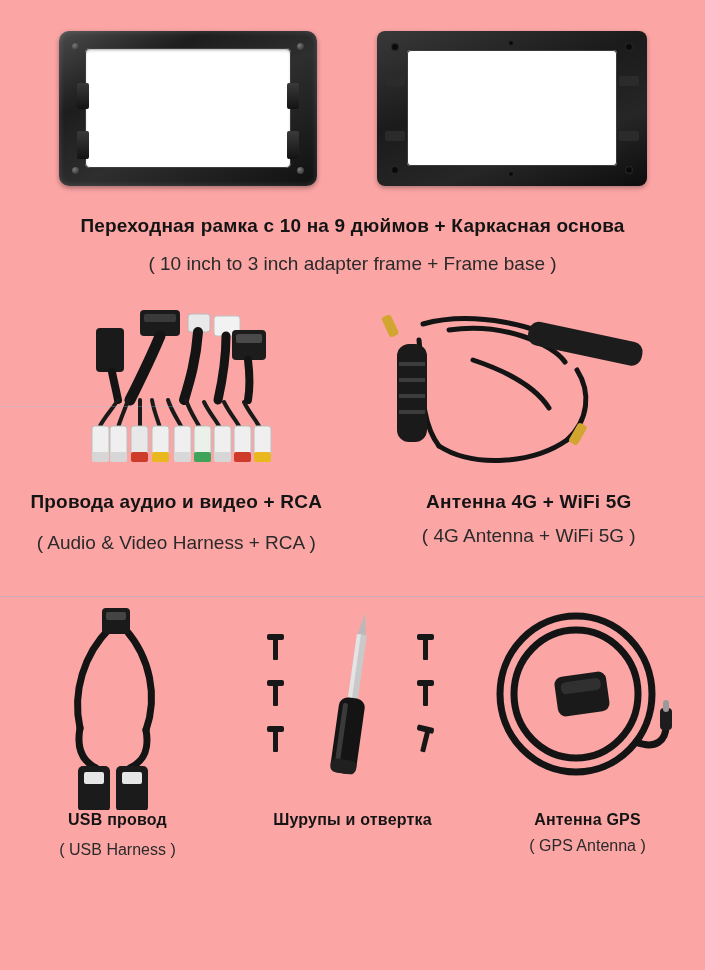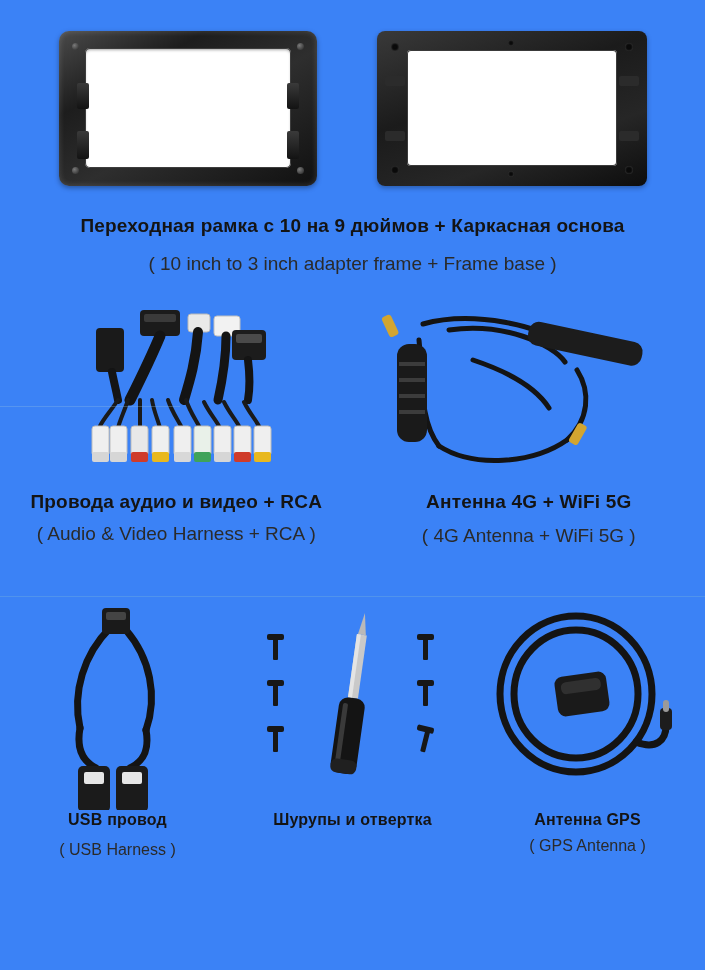--- a/index.html
+++ b/index.html
@@ -13,21 +13,21 @@
     font-family: "Liberation Sans", sans-serif;
     color: #111111;
     overflow: hidden;
     position: relative;
   }
 
   .page {
     width: 705px;
     height: 970px;
     position: relative;
-    background: #3b82f6;
+    background: #fca5a5;
   }
 
   
   .cap-ru {
     font-weight: bold;
     font-size: 19px;
     letter-spacing: 0.2px;
     text-align: center;
     color: #141414;
     line-height: 1.25;
@@ -266,21 +266,21 @@
             <rect x="214" y="126" width="17" height="30" rx="3" fill="#efefef" stroke="#bdbdbd"></rect>
             <rect x="214" y="152" width="17" height="10" rx="2" fill="#d6d6d6"></rect>
             <rect x="234" y="126" width="17" height="30" rx="3" fill="#efefef" stroke="#bdbdbd"></rect>
             <rect x="234" y="152" width="17" height="10" rx="2" fill="#cf3b2a"></rect>
             <rect x="254" y="126" width="17" height="30" rx="3" fill="#efefef" stroke="#bdbdbd"></rect>
             <rect x="254" y="152" width="17" height="10" rx="2" fill="#e8b81e"></rect>
           </g>
         </svg>
       </div>
       <div class="cap-ru">Провода аудио и видео + RCA</div>
-      <div class="cap-en" style="margin-top:8px">( Audio &amp; Video Harness + RCA )</div>
+      <div class="cap-en" style="margin-top:17px">( Audio &amp; Video Harness + RCA )</div>
     </div>
 
     <div class="col">
       <div class="art">
         <svg viewBox="0 0 352 190" width="352" height="190" xmlns="http://www.w3.org/2000/svg" aria-hidden="true">
           <g fill="none" stroke="#141414" stroke-width="5" stroke-linecap="round">
             <path d="M70 24 C120 10 190 26 214 46"></path>
             <path d="M96 30 C150 22 200 44 212 62"></path>
             <path d="M66 40 C70 80 66 120 86 146"></path>
             <path d="M86 146 C120 168 180 164 214 140"></path>

